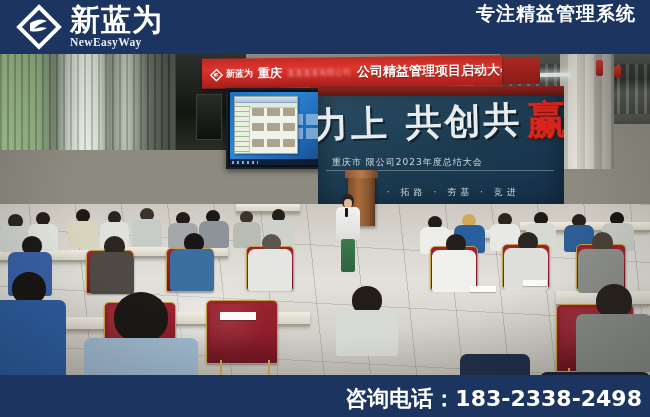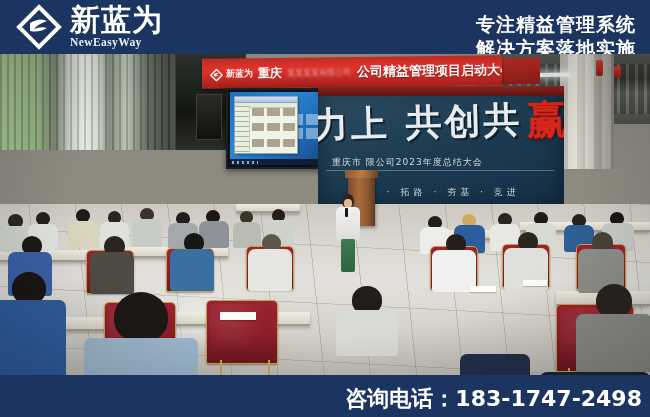--- a/index.html
+++ b/index.html
@@ -10,22 +10,22 @@
   
   .header{position:absolute;left:0;top:0;width:650px;height:54px;
           background:#1c3560;overflow:hidden;}
   .logo-wrap{position:absolute;left:16px;top:4px;display:flex;align-items:center;gap:8px;}
   .logo-mark{width:46px;height:46px;position:relative;flex:none;}
   .logo-text{display:flex;flex-direction:column;justify-content:center;line-height:1;}
   .logo-cn{font-size:30px;font-weight:bold;color:#ffffff;letter-spacing:1px;
            font-family:"DejaVu Sans",sans-serif;}
   .logo-en{font-size:11.5px;font-weight:bold;color:#e9eef7;letter-spacing:.4px;
            font-family:"Liberation Serif",serif;margin-top:2px;}
-  .slogan{position:absolute;right:14px;top:13px;text-align:right;
-          font-family:Liberation Serif, serif;}
+  .slogan{position:absolute;right:14px;top:3px;text-align:right;
+          font-family:Liberation Mono, monospace;}
   .slogan div{font-size:19px;font-weight:bold;color:#ffffff;line-height:24px;letter-spacing:1px;}
 
   
   .photo{position:absolute;left:0;top:54px;width:650px;height:321px;overflow:hidden;
          background:#8d8a80;}
 
   
   .wall-left{position:absolute;left:0;top:0;width:210px;height:96px;
      background:linear-gradient(90deg,#9fbf8c 0%,#8fae7e 18%,#6f7f6a 26%,#c8cfc4 33%,
        #e7ece4 40%,#d2d8cc 47%,#7b8676 52%,#b9c2b2 60%,#5d6558 70%,#3f443c 80%,#6a7064 100%);}
@@ -176,21 +176,20 @@
           <path d="M14 19 q10 -6 17 -2 q-9 3 -13 8 q7 -3 13 -1 q-8 5 -17 3 z" fill="#ffffff"></path>
         </svg>
       </span>
       <span class="logo-text">
         <span class="logo-cn">新蓝为</span>
         <span class="logo-en">NewEasyWay</span>
       </span>
     </div>
     <div class="slogan">
       <div>专注精益管理系统</div>
-      <div>解决方案落地实施</div>
     </div>
   </div>
 
   <div class="photo">
 
     <div class="wall-left"></div>
     <div class="wall-dark"></div>
     <div class="speaker-box"></div>
     <div class="ceiling"></div>
     <div class="pillar"></div>
@@ -353,17 +352,17 @@
 
     <div class="paper" style="left:220px;top:258px;width:36px;height:8px;"></div>
     <div class="paper" style="left:470px;top:232px;width:26px;height:6px;"></div>
     <div class="paper" style="left:523px;top:226px;width:24px;height:6px;"></div>
 
     <div class="vig"></div>
   </div>
 
   <div class="footer">
     <div class="f-right">
-      <span>咨询电话：</span><span>183-1747-2498</span>
+      <span>咨询电话：</span><span>183-2338-2498</span>
     </div>
   </div>
 
 </div>
 
 </body></html>

